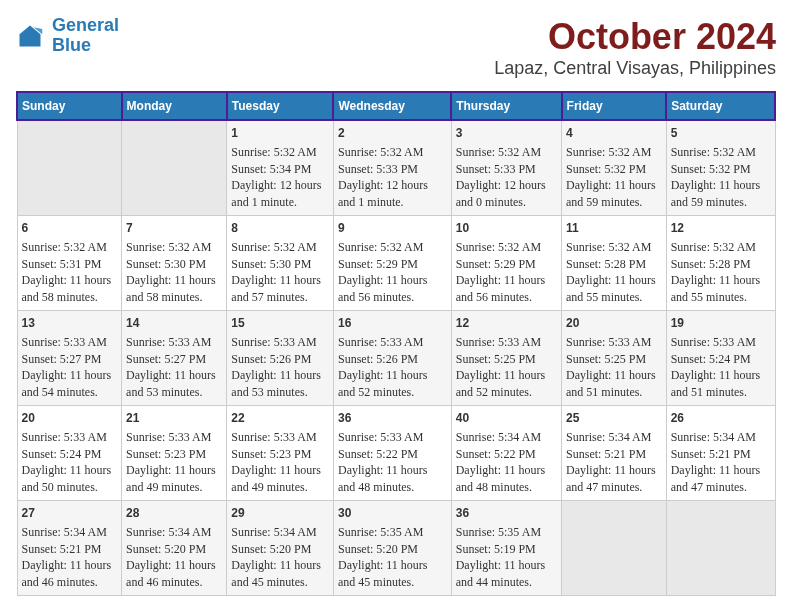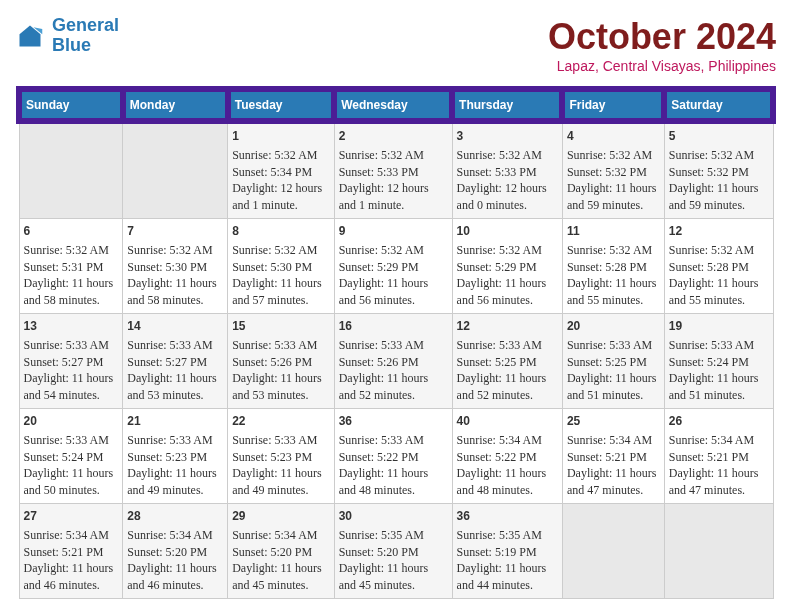--- a/index.html
+++ b/index.html
@@ -36,36 +36,36 @@
     }
     .title-block {
       text-align: right;
     }
     .month-title {
       font-size: 36px;
       font-weight: bold;
       color: #7f1d1d;
     }
     .location {
-      font-size: 14px;
-      color: #be185d;
+      font-size: 18px;
+      color: #404040;
     }
     table {
       width: 100%;
       border-collapse: collapse;
       font-size: 11px;
     }
     thead tr th {
       background-color: #2a7ab5;
       color: #fff;
       padding: 6px 4px;
       text-align: left;
       font-size: 12px;
       font-weight: bold;
-      border: 6px solid #4c1d95;
+      border: 2px solid #4c1d95;
     }
     tbody tr td {
       border: 1px solid #ccc;
       vertical-align: top;
       padding: 4px;
       min-height: 80px;
       height: 88px;
       color: #333;
       line-height: 1.4;
     }

